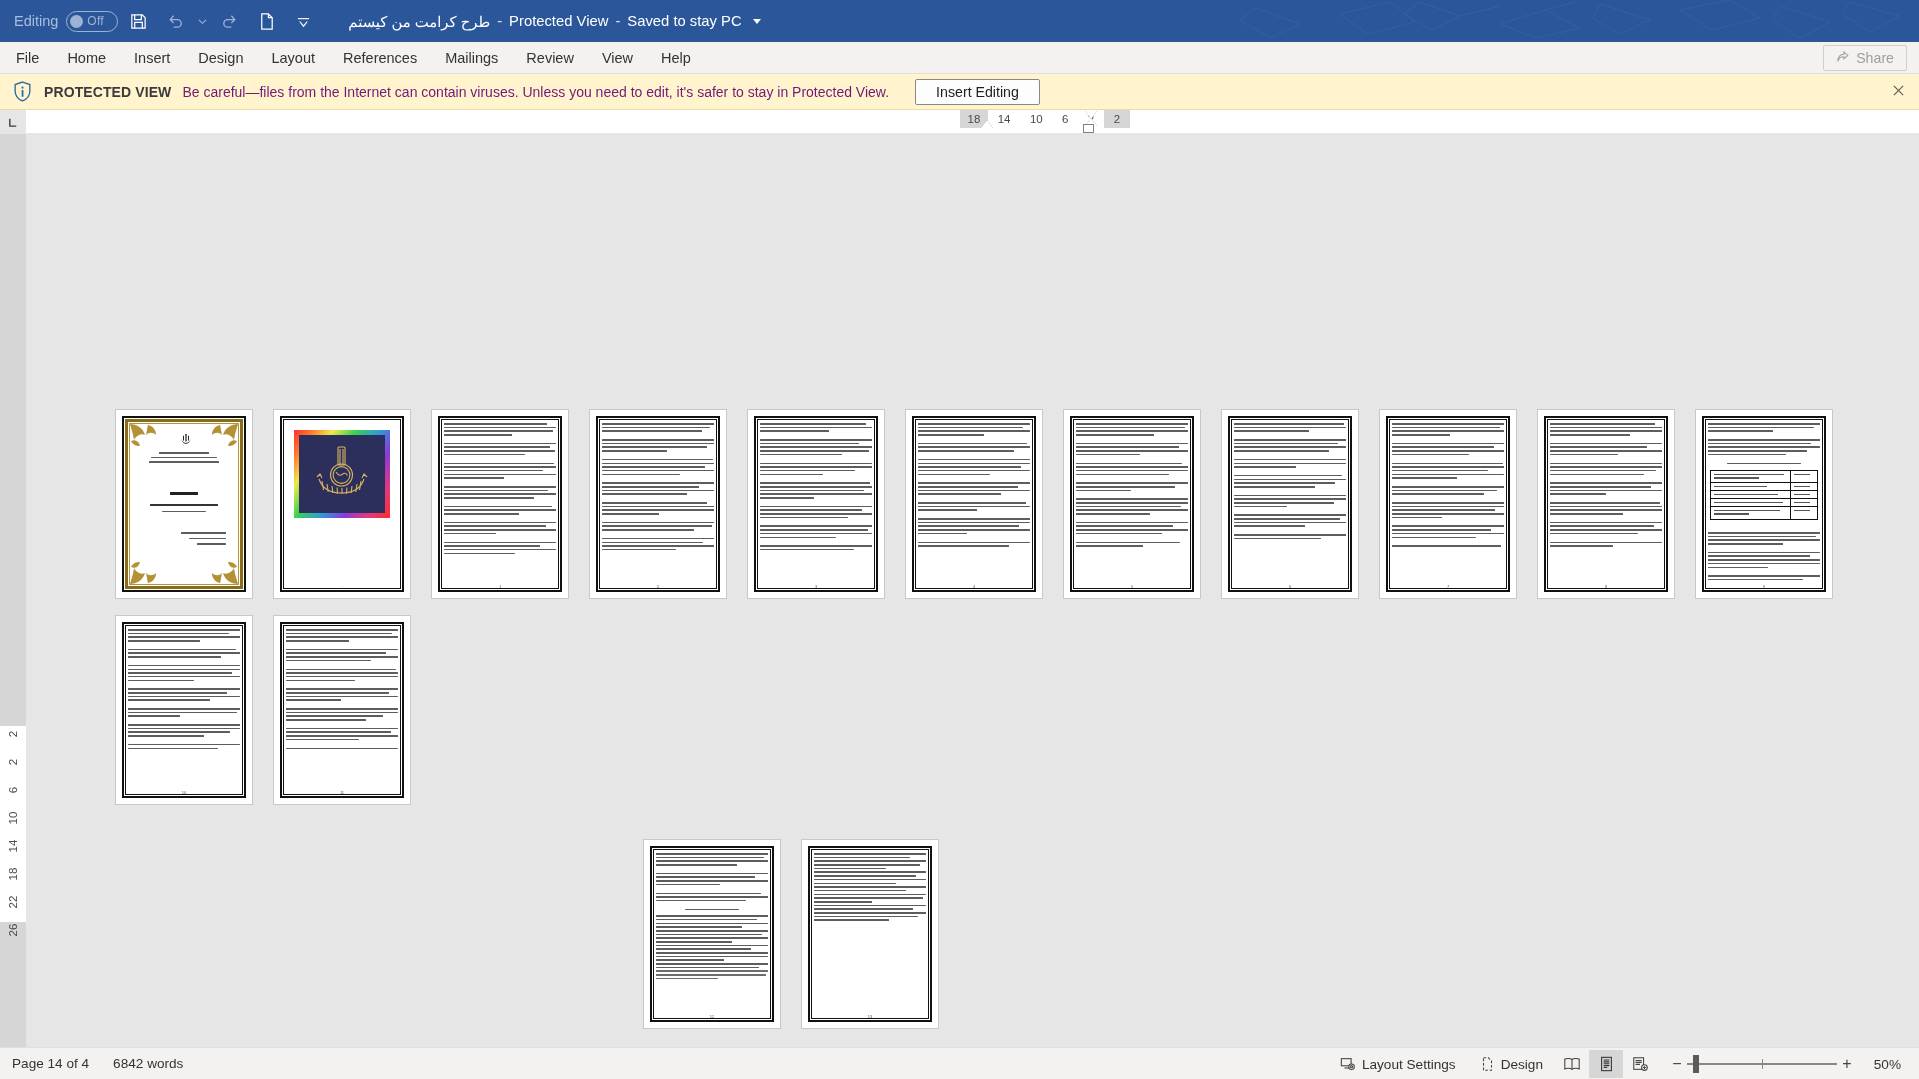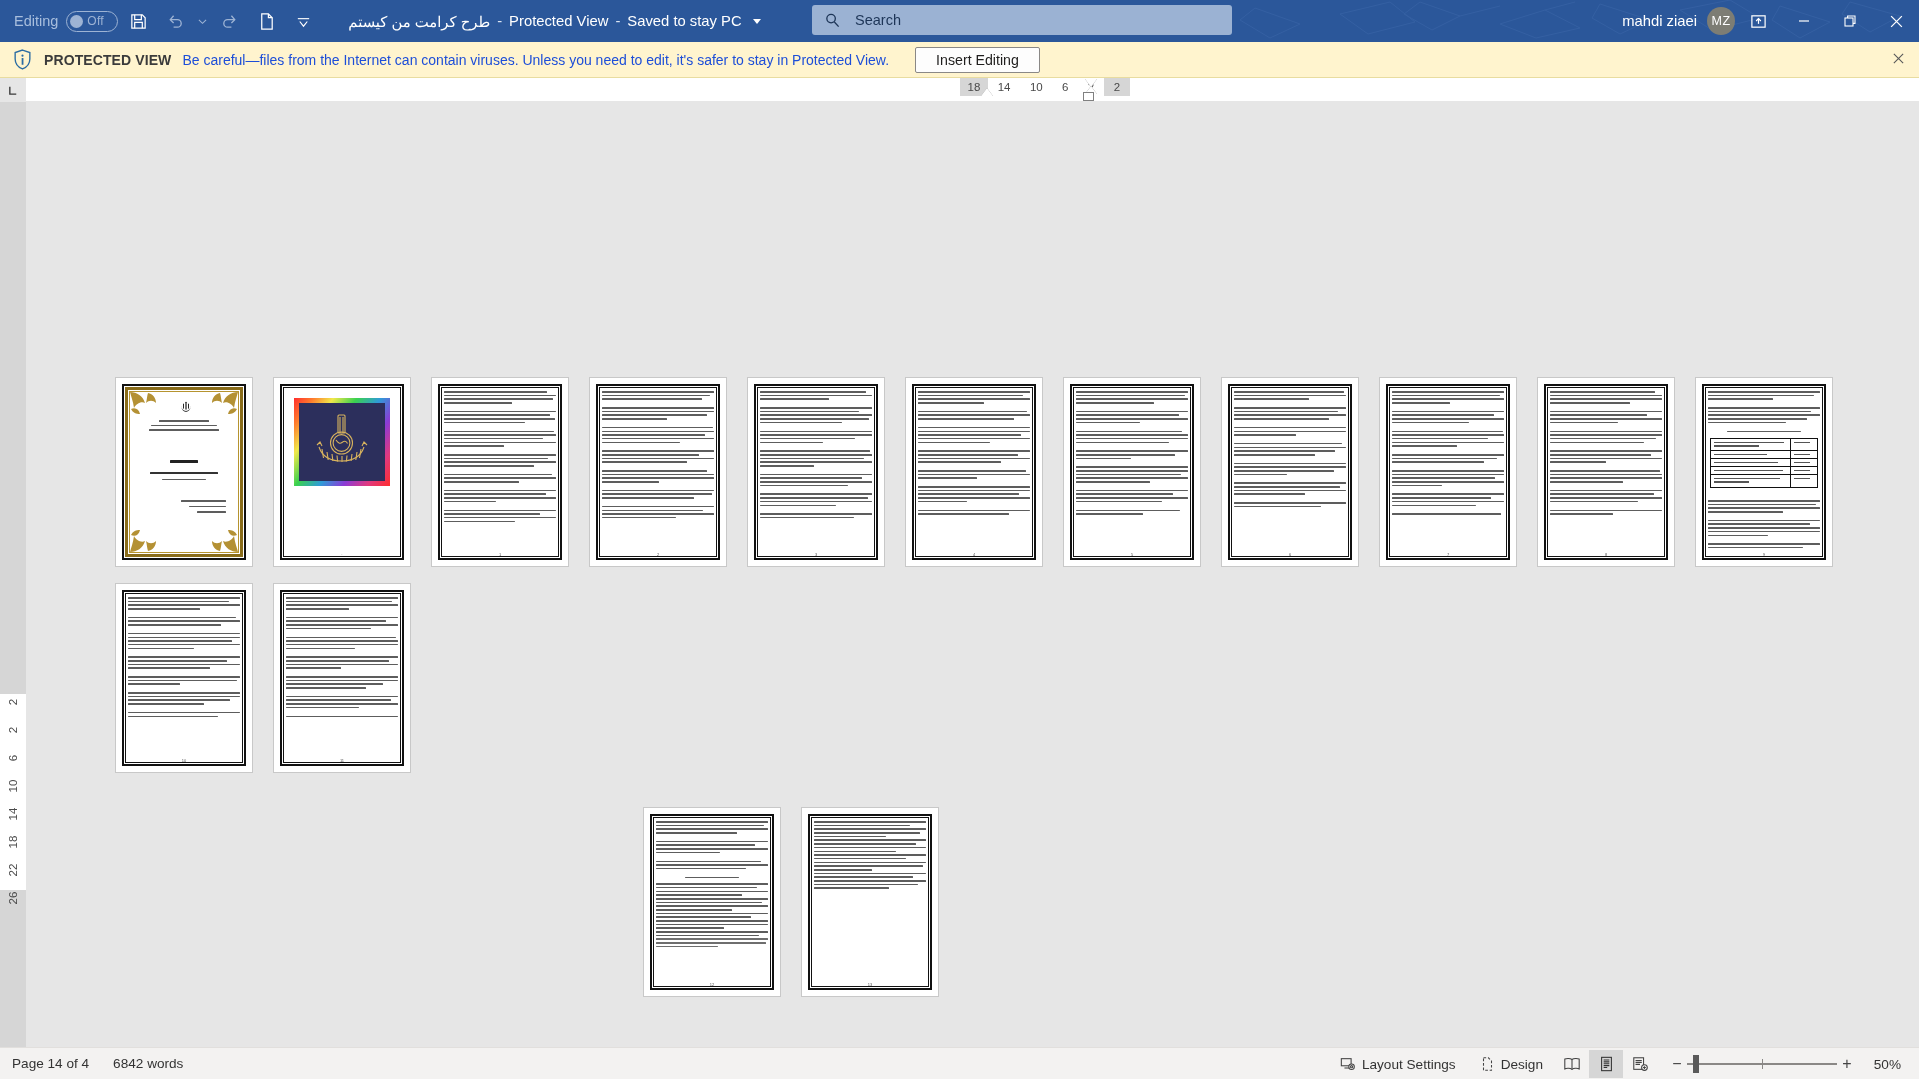--- a/index.html
+++ b/index.html
@@ -84,21 +84,21 @@
   }
 
   
   .pvbar {
     height: 36px; flex: 0 0 36px;
     background: #fff4ce; border-bottom: 1px solid #e8dca0;
     display: flex; align-items: center; gap: 0; position: relative;
   }
   .pv-icon { width: 44px; display: flex; align-items: center; justify-content: center; }
   .pv-strong { font-size: 14px; font-weight: bold; color: #3b3b3b; letter-spacing: .1px; }
-  .pv-msg { font-size: 14px; color: #1d4ed8; margin-left: 11px; }
+  .pv-msg { font-size: 14px; color: #701a75; margin-left: 11px; }
   .pv-enable {
     margin-left: 26px; height: 26px; padding: 0 20px;
     background: #fdfdfd; border: 1px solid #8a8886; border-radius: 2px;
     font-size: 14.2px; color: #201f1e; display: flex; align-items: center;
   }
   .pv-close { position: absolute; right: 14px; top: 9px; }
 
   
   .hruler {
     height: 24px; flex: 0 0 24px; background: #ffffff;
@@ -278,57 +278,41 @@
 
     <div class="tb-title">
       <span class="fname">طرح کرامت من کیستم</span>
       <span class="sep">-</span>
       <span>Protected View</span>
       <span class="sep">-</span>
       <span>Saved to stay PC</span>
       <span class="caret-sm"></span>
     </div>
 
-    <div class="searchbox">
-      <svg width="17" height="17" viewBox="0 0 18 18" fill="none" stroke="#1d3557" stroke-width="1.4">
-        <circle cx="7.5" cy="7" r="4.5"></circle>
-          <path d="M11 10.6L15.5 15.5"></path>
+
+  </div>
+
+  <div class="ribbon">
+    <div class="rb-tab">File</div>
+    <div class="rb-tab">Home</div>
+    <div class="rb-tab">Insert</div>
+    <div class="rb-tab">Design</div>
+    <div class="rb-tab">Layout</div>
+    <div class="rb-tab">References</div>
+    <div class="rb-tab">Mailings</div>
+    <div class="rb-tab">Review</div>
+    <div class="rb-tab">View</div>
+    <div class="rb-tab">Help</div>
+    <div class="share-btn">
+      <svg width="14" height="14" viewBox="0 0 16 16" fill="none" stroke="#a19f9d" stroke-width="1.2">
+        <path d="M2 12c1-4 4-5.5 7-5.5V9l4.5-4L9 1v2.8C5 3.8 2 6.8 2 12z"></path>
       </svg>
-      <span class="sr-text" placeholder="Search">Search</span>
-    </div>
-
-    <div class="tb-right">
-      <span class="user-name">mahdi ziaei</span>
-      <span class="avatar">MZ</span>
-      <div class="tb-icon-btn">
-        <svg width="17" height="17" viewBox="0 0 18 18" fill="none" stroke="#ffffff" stroke-width="1.3">
-          <rect x="2" y="3" width="14" height="12"></rect>
-            <path d="M9 11.5V6"></path>
-            <path d="M6.5 8.5L9 6l2.5 2.5"></path>
-        </svg>
-      </div>
-      <div class="tb-icon-btn">
-        <svg width="14" height="14" viewBox="0 0 14 14">
-          <path d="M2 7h10" stroke="#ffffff" stroke-width="1.2"></path>
-        </svg>
-      </div>
-      <div class="tb-icon-btn">
-        <svg width="14" height="14" viewBox="0 0 14 14" fill="none" stroke="#ffffff" stroke-width="1.1">
-          <rect x="2" y="4" width="8" height="8"></rect>
-            <path d="M4.6 4V2h7.4v7.4H10"></path>
-        </svg>
-      </div>
-      <div class="tb-icon-btn tb-close">
-        <svg width="15" height="15" viewBox="0 0 14 14">
-          <path d="M2 2l10 10M12 2L2 12" stroke="#ffffff" stroke-width="1.2"></path>
-        </svg>
-      </div>
+      <span>Share</span>
     </div>
   </div>
-
 
   <div class="pvbar">
     <div class="pv-icon">
       <svg width="19" height="21" viewBox="0 0 18 20">
         <path d="M9 1l7 2.4v6.1c0 4.6-3.3 8-7 9.5-3.7-1.5-7-4.9-7-9.5V3.4z" fill="none" stroke="#2b6ca3" stroke-width="1.3"></path>
         <circle cx="9" cy="6.4" r="1.05" fill="#2b6ca3"></circle>
         <rect x="8.2" y="8.6" width="1.7" height="6.4" fill="#2b6ca3"></rect>
       </svg>
     </div>
     <span class="pv-strong">PROTECTED VIEW</span>

